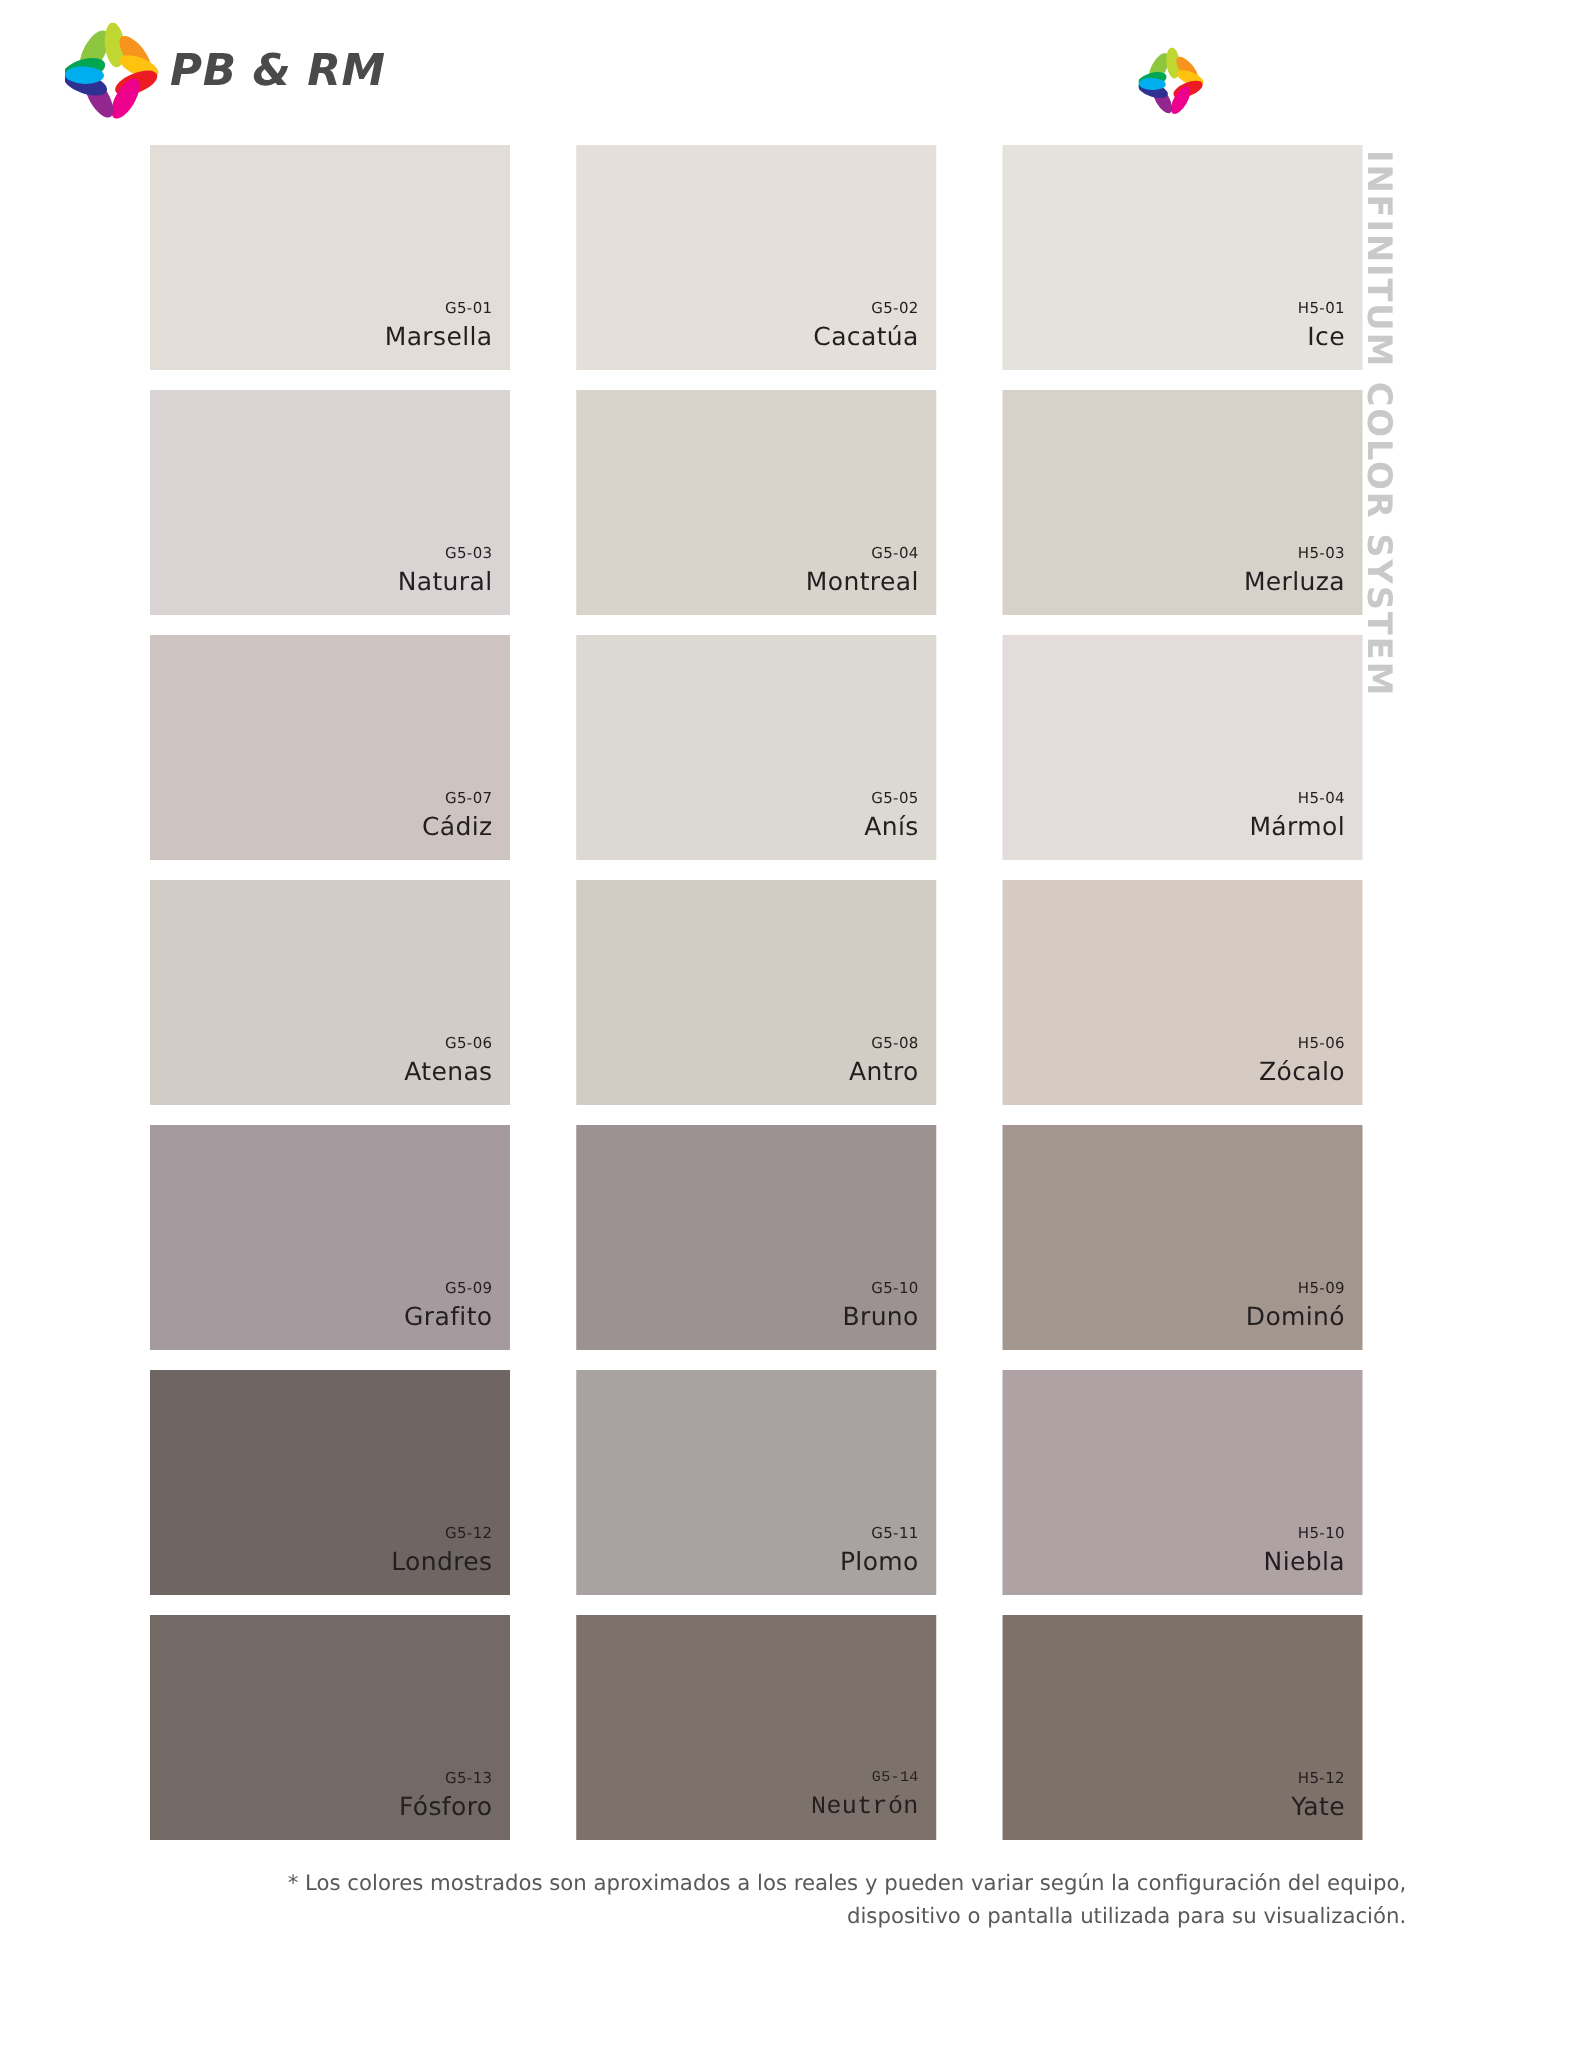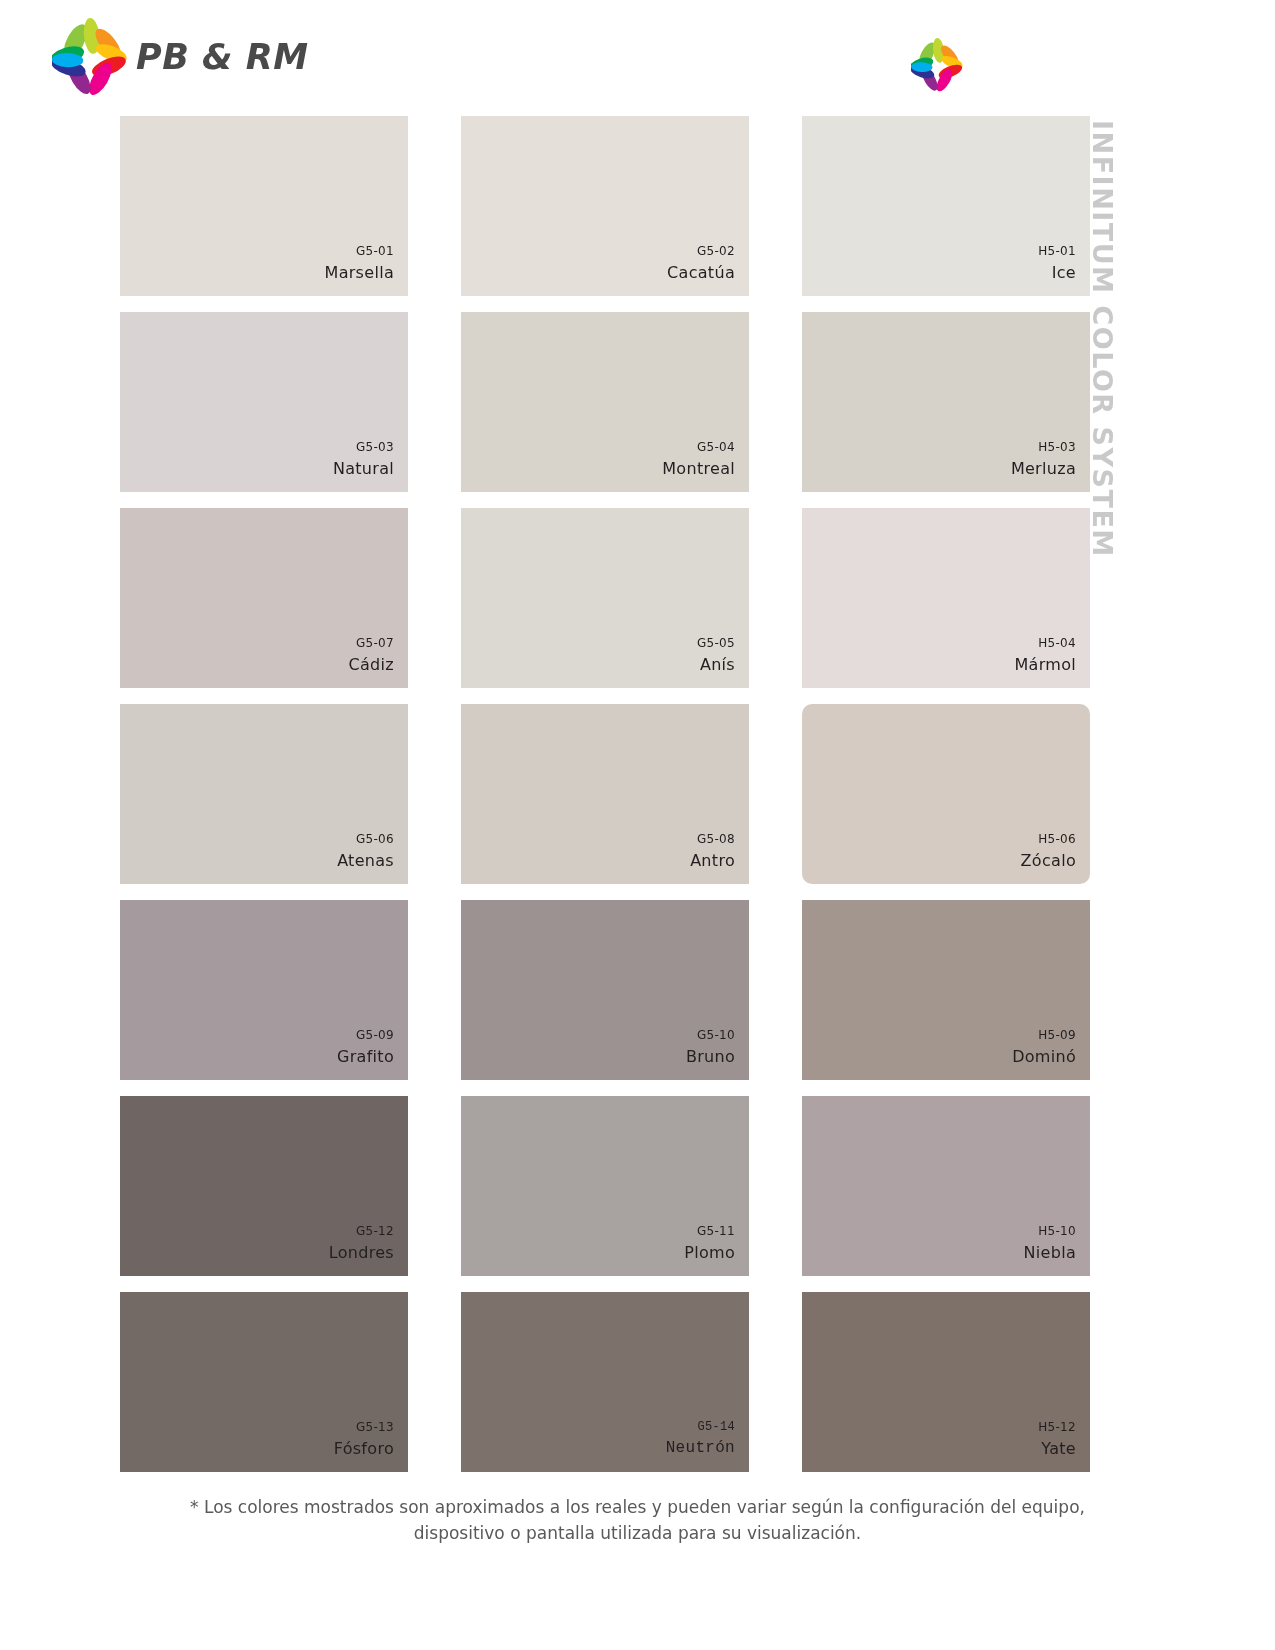--- a/index.html
+++ b/index.html
@@ -98,33 +98,33 @@
     line-height: 1.45;
   }
   .swatch-code {
     display: block;
     font-size: 12px;
     color: #231f20;
     letter-spacing: 0.3px;
   }
   .swatch-name {
     display: block;
-    font-size: 16px;
+    font-size: 20px;
     color: #231f20;
     letter-spacing: 0.3px;
     margin-left: 24px;
   }
 
   
   .footer {
     position: absolute;
     left: 0;
     top: 1494px;
     width: 1275px;
-    text-align: center;
+    text-align: right;
     color: #58595b;
     font-size: 17px;
     line-height: 1.55;
     padding: 0 150px;
     box-sizing: border-box;
   }
   .footer-line { display: block; }
 </style>
 </head>
 <body>
@@ -241,21 +241,21 @@
         <span class="swatch-code">G5-06</span>
         <span class="swatch-name">Atenas</span>
       </div>
     </div>
     <div class="swatch" style="background-color: rgb(210, 204, 196);">
       <div class="swatch-labels">
         <span class="swatch-code">G5-08</span>
         <span class="swatch-name">Antro</span>
       </div>
     </div>
-    <div class="swatch" style="background-color: rgb(213, 203, 194); border-radius: 10px;">
+    <div class="swatch" style="background-color: rgb(213, 203, 194);">
       <div class="swatch-labels">
         <span class="swatch-code">H5-06</span>
         <span class="swatch-name">Zócalo</span>
       </div>
     </div>
     <div class="swatch" style="background-color: rgb(165, 154, 157);">
       <div class="swatch-labels">
         <span class="swatch-code">G5-09</span>
         <span class="swatch-name">Grafito</span>
       </div>

